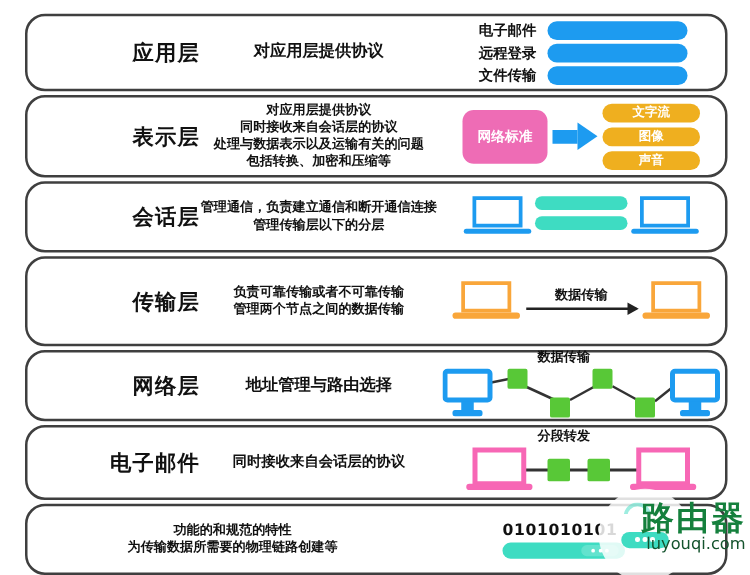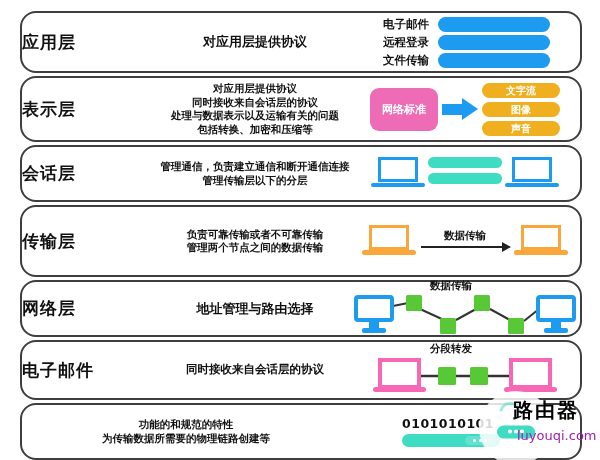--- a/index.html
+++ b/index.html
@@ -8,21 +8,21 @@
     font-family: "DejaVu Sans", "Liberation Sans", sans-serif;
     background:#fff; position:relative; overflow:hidden; color:#111;
   }
   .stack { position:absolute; left:20px; top:11px; width:562px;
            display:flex; flex-direction:column; gap:3px; }
   .row { border:2px solid #3f3f3f; border-radius:16px; background:#fff;
          display:flex; align-items:center; }
   .r1{height:62px}.r2{height:66px}.r3{height:57px}.r4{height:72px}
   .r5{height:57px}.r6{height:60px}.r7{height:57px}
 
-  .name { width:138px; text-align:left; font-weight:bold; font-size:17px; letter-spacing:1px; }
+  .name { width:138px; text-align:right; font-weight:bold; font-size:17px; letter-spacing:1px; }
   .desc { flex:1; text-align:center; font-weight:bold; font-size:10.5px; line-height:13.5px; }
   .desc.lg { font-size:13px; }
   .art { width:230px; display:flex; align-items:center; justify-content:center;
          flex-direction:column; position:relative; }
 
   
   .proto-list { display:flex; flex-direction:column; gap:3px; }
   .proto-row { display:flex; align-items:center; }
   .proto-label { font-size:11.5px; font-weight:bold; width:52px; text-align:center; margin-right:6px;font-family:Liberation Mono, monospace; }
   .pill-blue { width:112px; height:15px; border-radius:8px; background:#1D9BF0; }
@@ -72,24 +72,24 @@
   
   .wm-circle { position:absolute; left:479px; top:391px; width:74px; height:74px;
                border-radius:50%; background:rgba(255,255,255,0.84); z-index:5; }
   .wm-arc { position:absolute; left:20px; top:11px; width:22px; height:22px;
             border:3px solid rgba(62,220,194,0.5); border-radius:50%;
             clip-path:polygon(0 0,100% 0,100% 42%,0 42%); }
   .wm-router { position:absolute; left:50%; top:55%; transform:translate(-50%,-50%);
                width:38px; height:13px; border-radius:7px; background:#3EDCC2;
                display:flex; align-items:center; justify-content:center; gap:2.5px; }
   .wm-router i { width:3.5px; height:3.5px; border-radius:50%; background:#fff; }
-  .wm-title { position:absolute; left:513px; top:397px; font-size:20px; font-weight:bold;
-              color:#000000; letter-spacing:2px; z-index:6; }
+  .wm-title { position:absolute; left:513px; top:397px; font-size:26px; font-weight:bold;
+              color:#15803d; letter-spacing:2px; z-index:6; }
   .wm-domain { position:absolute; left:517px; top:428px; font-size:13px;
-               color:#a21caf; z-index:6; }
+               color:#14532d; z-index:6; }
 </style>
 </head>
 <body>
 
 <div class="stack">
 
   <section class="row r1">
     <div class="name">应用层</div>
     <div class="desc lg">
       <div>对应用层提供协议</div>

